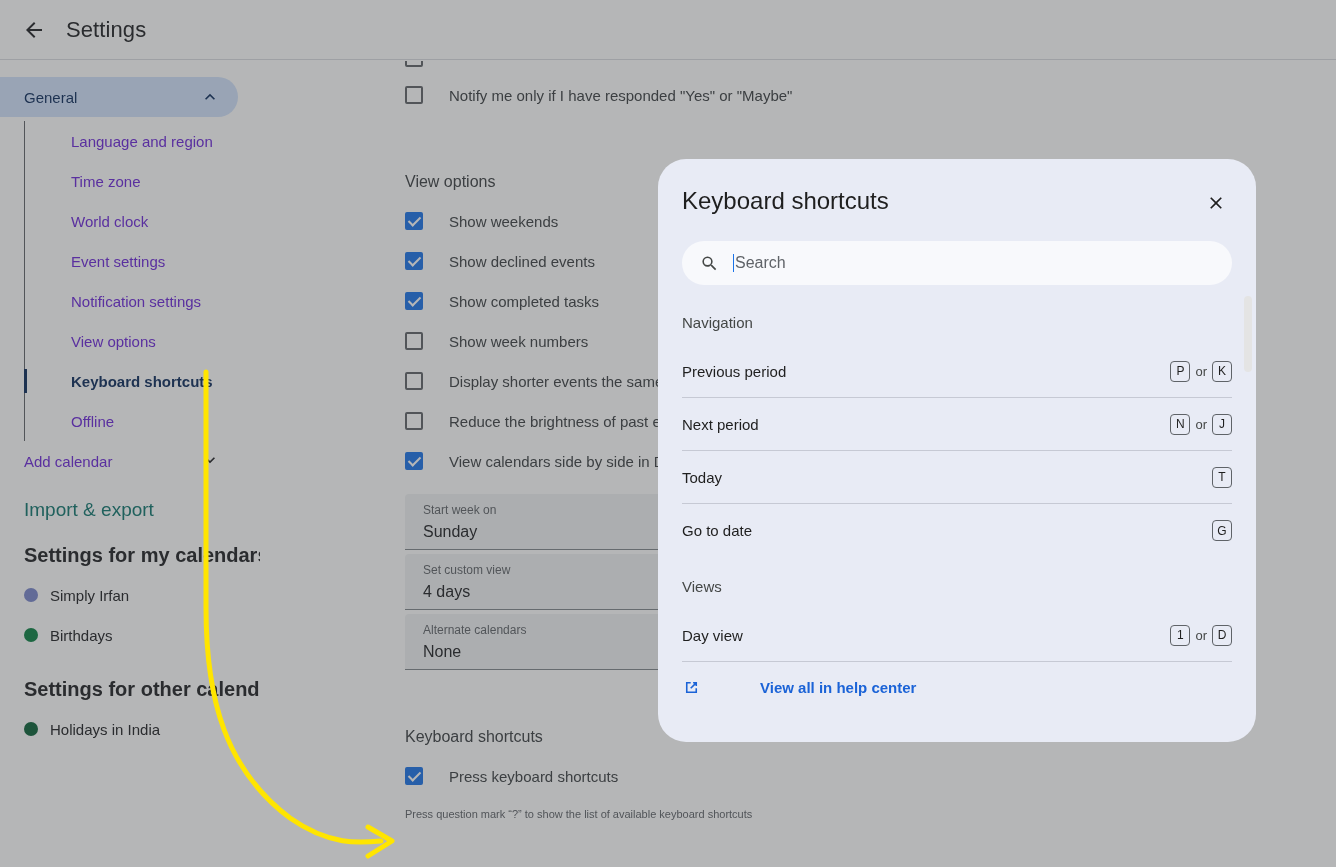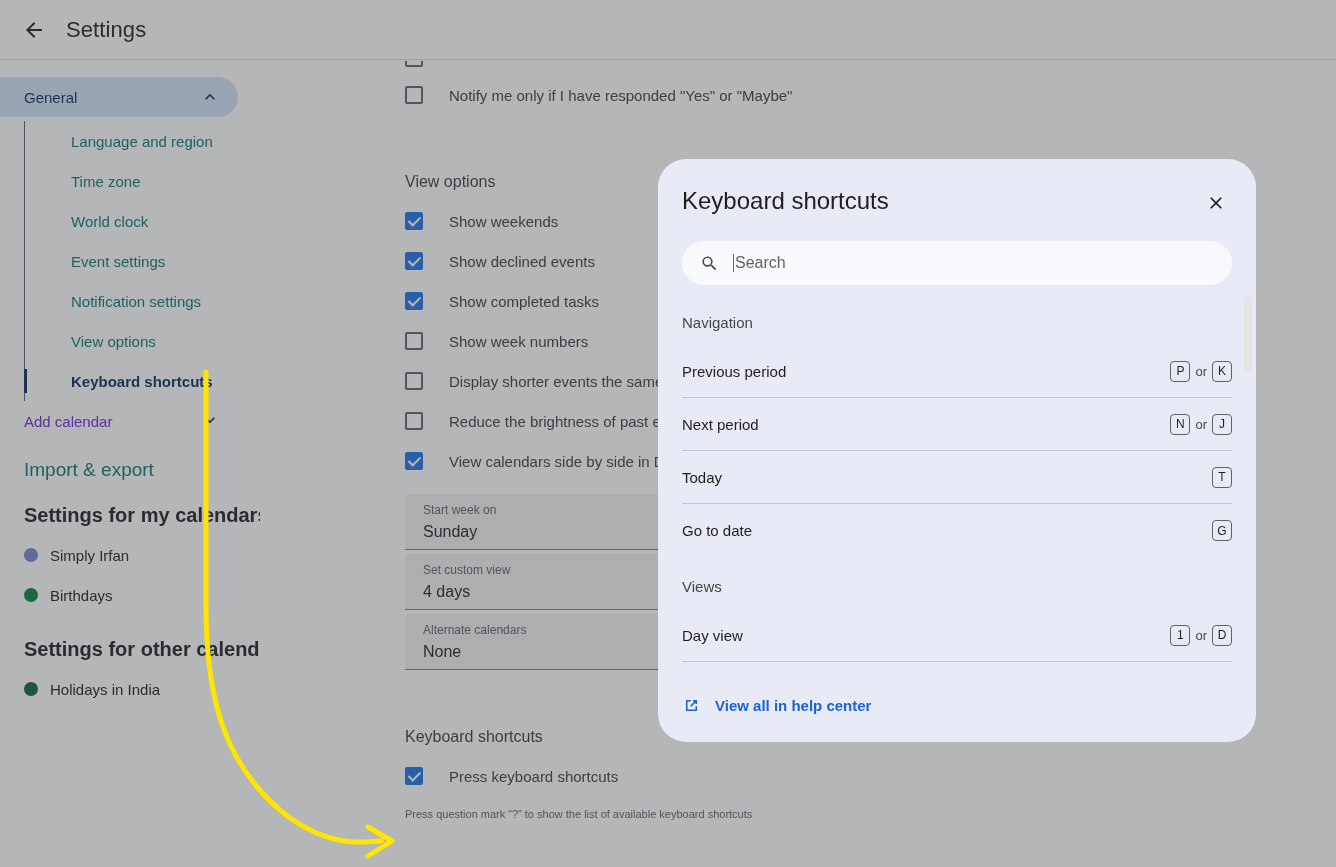--- a/index.html
+++ b/index.html
@@ -81,21 +81,21 @@
     margin-top: 4px;
     padding-left: 24px;
     border-left: 1px solid #5f6368;
     margin-left: 24px;
   }
   .sub-item {
     height: 40px;
     display: flex;
     align-items: center;
     font-size: 15px;
-    color: #0f766e;
+    color: #6d28d9;
     cursor: pointer;
     position: relative;
     padding-left: 22px;
     white-space: nowrap;
   }
   .sub-item.selected {
     font-weight: 700;
     color: #0b2a5b;
   }
   .sub-item.selected::before {
@@ -352,22 +352,23 @@
     font-family: "Liberation Sans", "DejaVu Sans", sans-serif;
     background: transparent;
   }
   .kor {
     font-size: 13px;
     color: #444746;
   }
   .helplink {
     display: flex;
     align-items: center;
-    margin-top: 34px;
-    cursor: pointer;
+    margin-top: 16px;
+    cursor: pointer;
+    gap: 45px;
   }
   .helplink .hl-icon { margin-right: 14px; display: flex; flex: none; }
   .helplink .hl-text {
     font-size: 15px;
     color: #1b63d7;
     font-weight: 700;
     white-space: nowrap;
   }
   .modal-scrollbar {
     position: absolute;
@@ -431,20 +432,23 @@
           <span>Event settings</span>
         </div>
       <div class="sub-item">
           <span>Notification settings</span>
         </div>
       <div class="sub-item">
           <span>View options</span>
         </div>
       <div class="sub-item selected">
           <span>Keyboard shortcuts</span>
+        </div>
+      <div class="sub-item">
+          <span>Offline</span>
         </div>
     </div>
 
     <div class="nav-row">
       <span>Add calendar</span>
       <span class="chev">
         <svg width="20" height="20" viewBox="0 0 24 24" fill="none">
           <path d="M7.4 8.6 12 13.2l4.6-4.6L18 10l-6 6-6-6 1.4-1.4z" fill="#202124"></path>
         </svg>
       </span>

